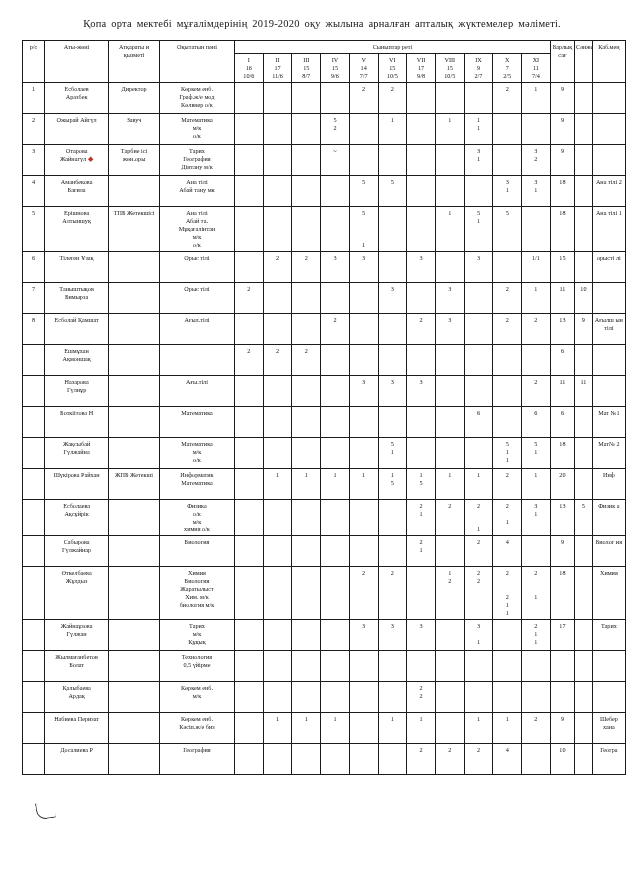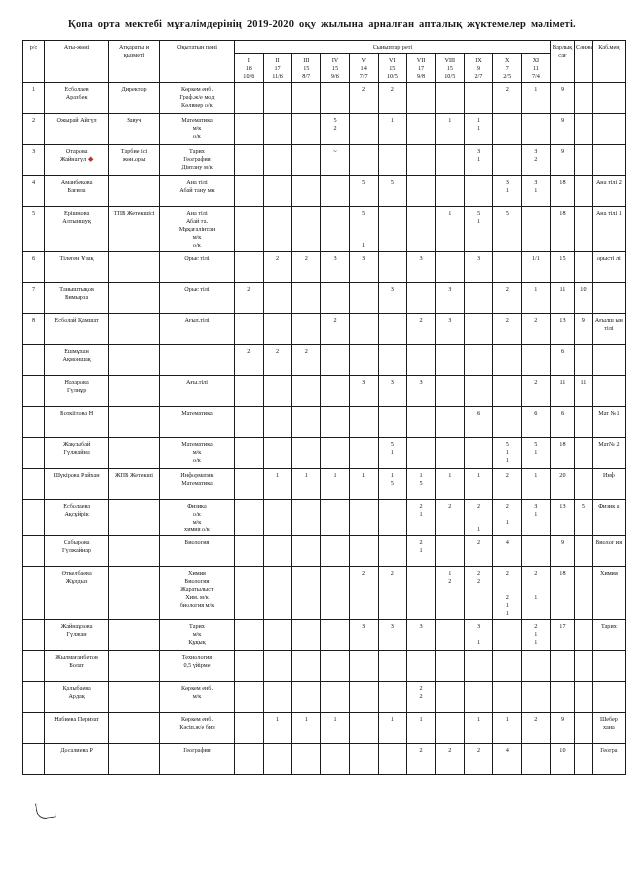--- a/index.html
+++ b/index.html
@@ -17,21 +17,21 @@
   }
   .page {
     position: absolute;
     left: 0; top: 0;
     width: 640px; height: 876px;
     box-sizing: border-box;
     padding: 10px 14px 0 18px;
   }
   .doc-title {
     font-size: 10.5px;
-    font-weight: bold;
+    font-weight: normal;
     text-align: center;
     line-height: 1.45;
     letter-spacing: 0.2px;
     margin: 6px 26px 9px 26px;
     word-spacing: 2px;
   }
   table.grid {
     border-collapse: collapse;
     width: 604px;
     margin-left: 4px;

